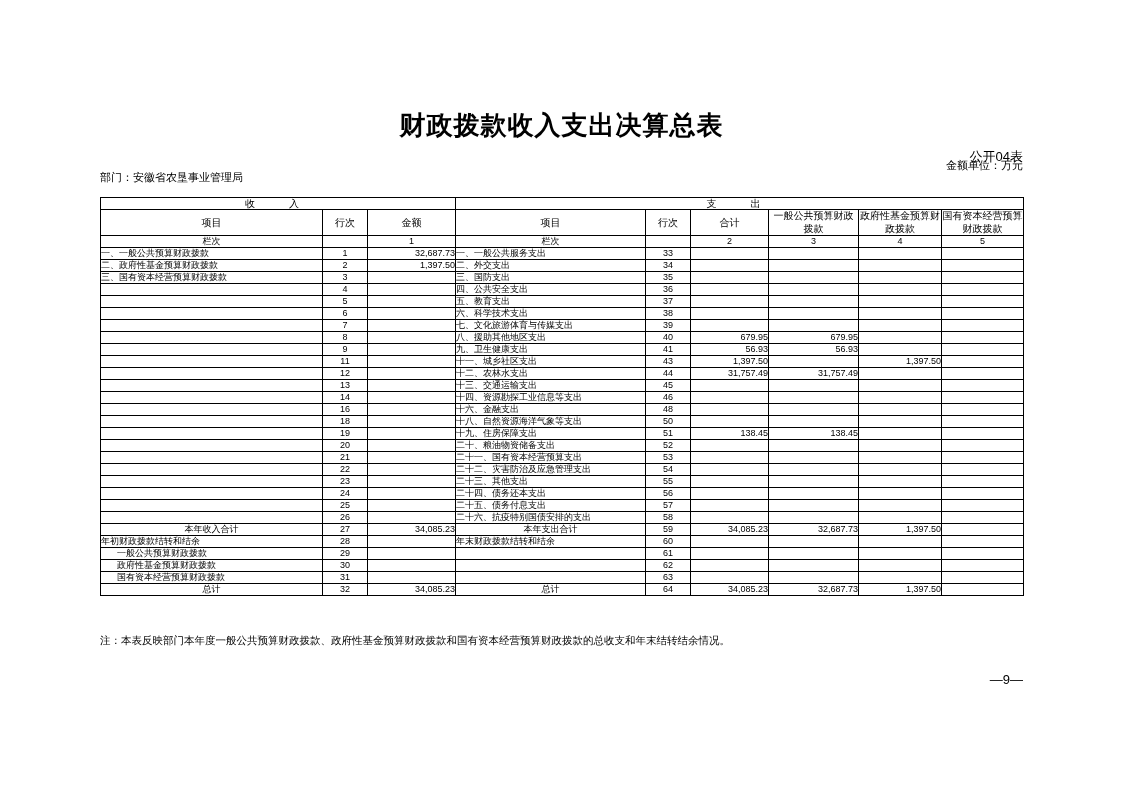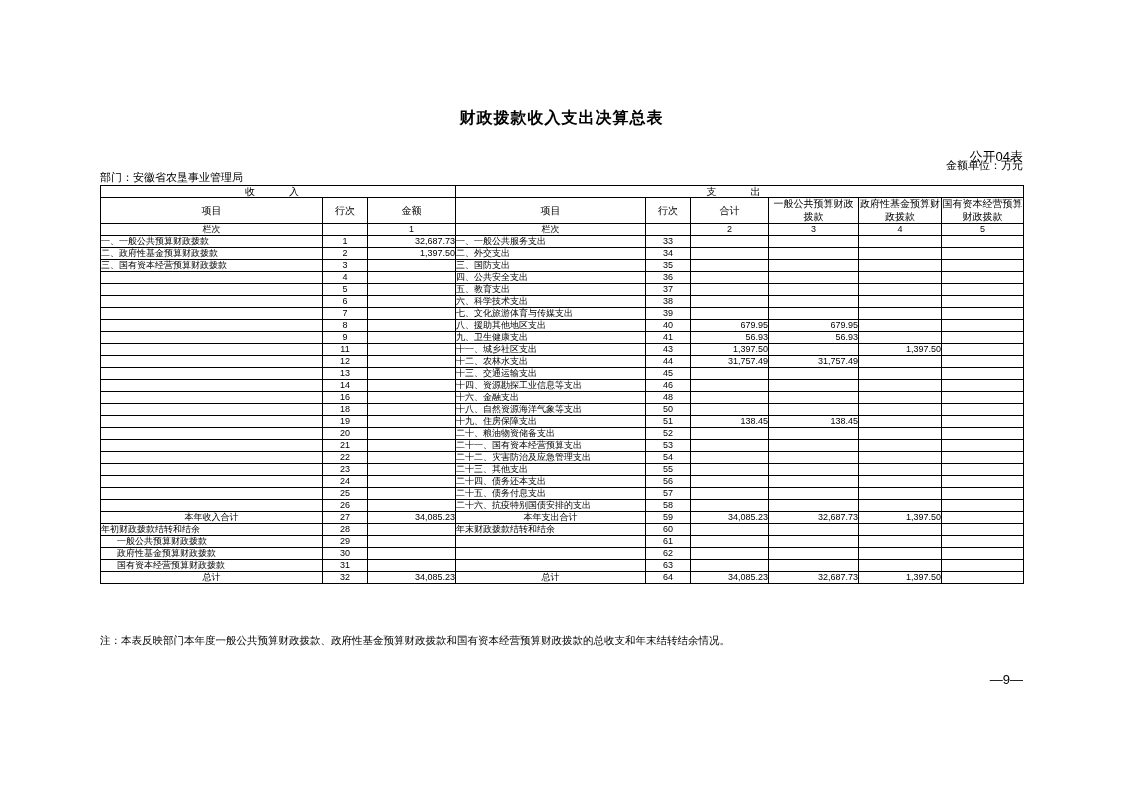--- a/index.html
+++ b/index.html
@@ -21,21 +21,21 @@
     width: 1123px;
     height: 794px;
   }
   .doc-title {
     position: absolute;
     left: 0; top: 108px;
     width: 1123px;
     text-align: center;
     font-family: "Liberation Sans", "DejaVu Sans", sans-serif;
     font-weight: bold;
-    font-size: 16px;
+    font-size: 26px;
     letter-spacing: 1px;
   }
   .form-code {
     position: absolute;
     right: 100px;
     top: 148px;
     font-size: 13px;
     font-family: "Liberation Sans", "DejaVu Sans", sans-serif;
   }
   .dept-line {
@@ -57,20 +57,21 @@
     left: 100px;
     top: 185px;
     width: 923px;
   }
   table.main {
     border-collapse: collapse;
     width: 923px;
     table-layout: fixed;
     font-size: 9px;
     font-family: "Liberation Sans", "DejaVu Sans", sans-serif;
+    margin-top: 12px;
   }
   table.main td, table.main th {
     border: 1px solid #000000;
     padding: 0;
     line-height: 1;
     height: 11px;
     font-weight: normal;
     vertical-align: middle;
     overflow: hidden;
     white-space: nowrap;

